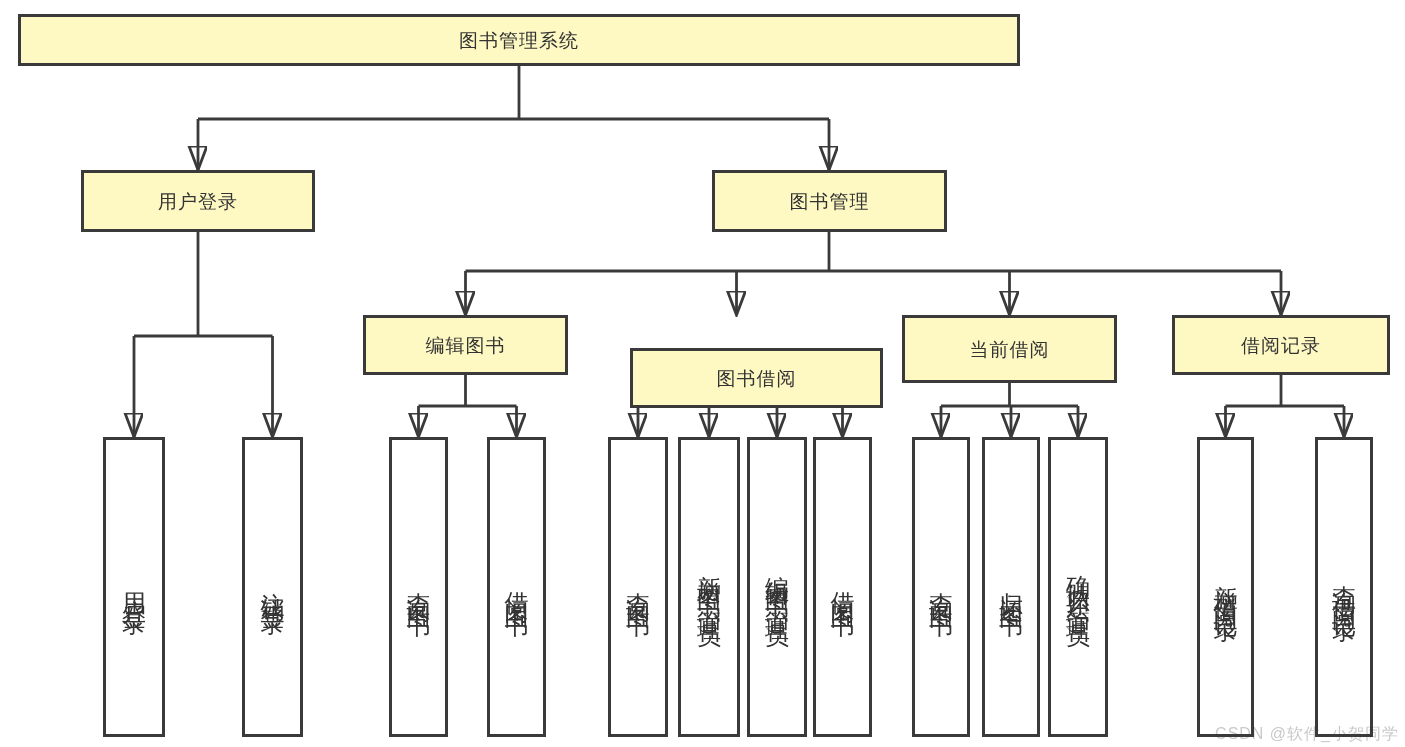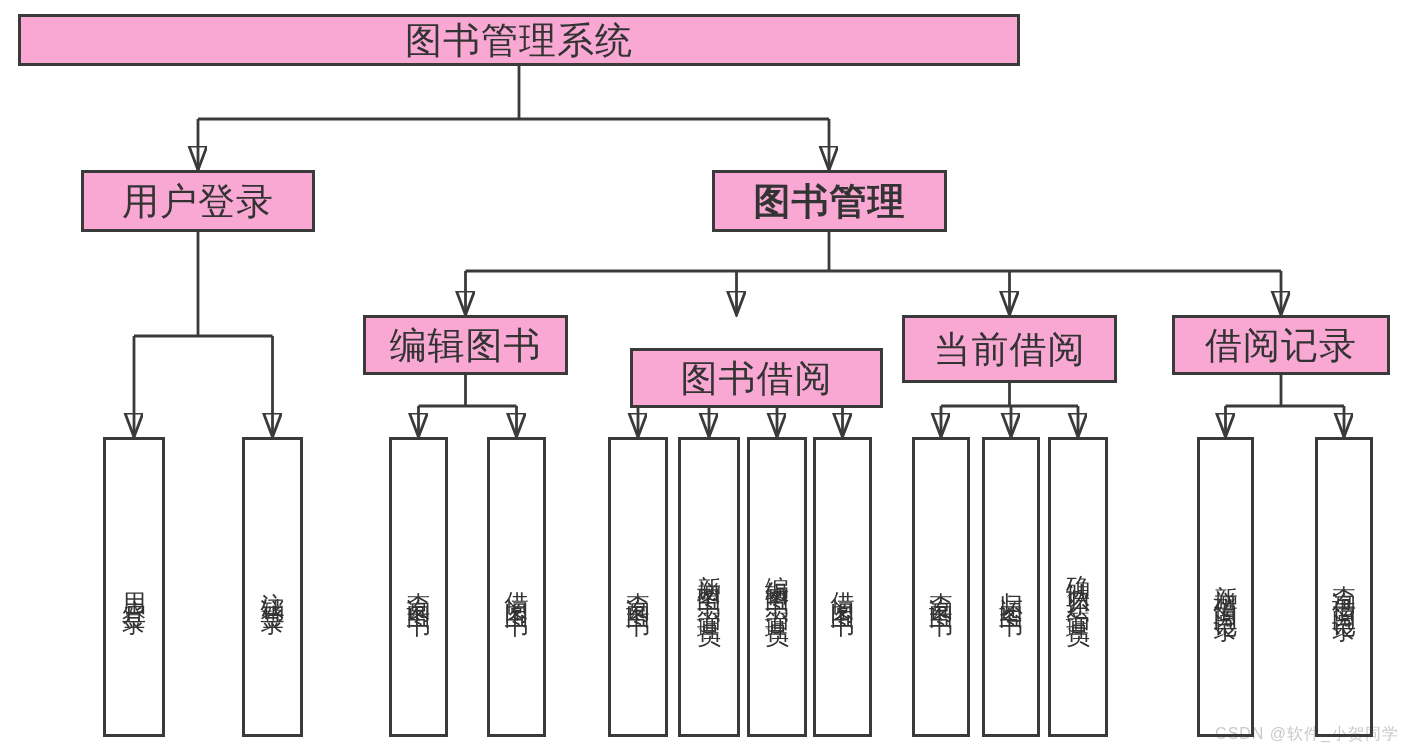--- a/index.html
+++ b/index.html
@@ -16,23 +16,23 @@
     font-family:"Liberation Sans","DejaVu Sans",sans-serif;
     color:var(--text);
     overflow:hidden;
   }
   #wires{position:absolute;left:0;top:0;width:1405px;height:747px;pointer-events:none;}
   #wires path{stroke:var(--line);stroke-width:2.8;fill:none;}
   .node{
     position:absolute;
     box-sizing:border-box;
     border:3px solid var(--line);
-    background:#f9a8d4;
+    background:#fef9c3;
     display:flex;align-items:center;justify-content:center;
-    font-size:37px;
+    font-size:19px;
     letter-spacing:1px;
     line-height:1;
     white-space:nowrap;
   }
   .leaf{
     position:absolute;
     top:437px;height:300px;
     box-sizing:border-box;
     border:3px solid var(--line);
     background:#fff;
@@ -42,21 +42,21 @@
     writing-mode:vertical-rl;
     font-size:24px;
     letter-spacing:7px;
     line-height:1;
     white-space:nowrap;
     color:var(--text);
   }
   
   #n-root{left:18px;top:14px;width:1002px;height:52px;}
   #n-user-login{left:81px;top:170px;width:234px;height:62px;}
-  #n-book-mgmt{left:712px;top:170px;width:235px;height:62px;font-weight:bold;}
+  #n-book-mgmt{left:712px;top:170px;width:235px;height:62px;}
   #n-new-books{left:363px;top:315px;width:205px;height:60px;}
   #n-book-borrow{left:630px;top:315px;width:253px;height:60px;margin-top:33px;}
   #n-current-borrow{left:902px;top:315px;width:215px;height:68px;}
   #n-borrow-records{left:1172px;top:315px;width:218px;height:60px;}
   
   #l-user-login{left:103px;width:62px;}
   #l-logout{left:242px;width:61px;}
   #l-ns-query{left:389px;width:59px;}
   #l-ns-borrow{left:487px;width:59px;}
   #l-bb-query{left:608px;width:60px;}

